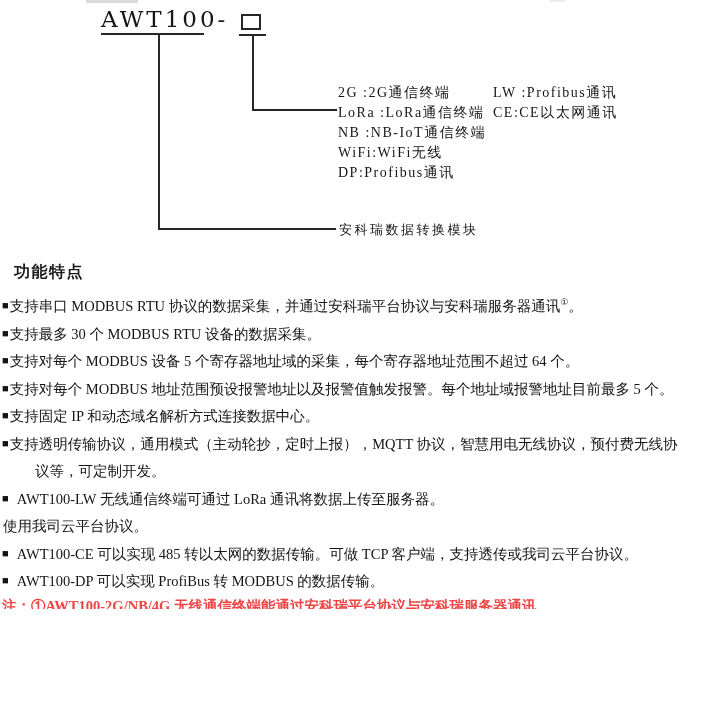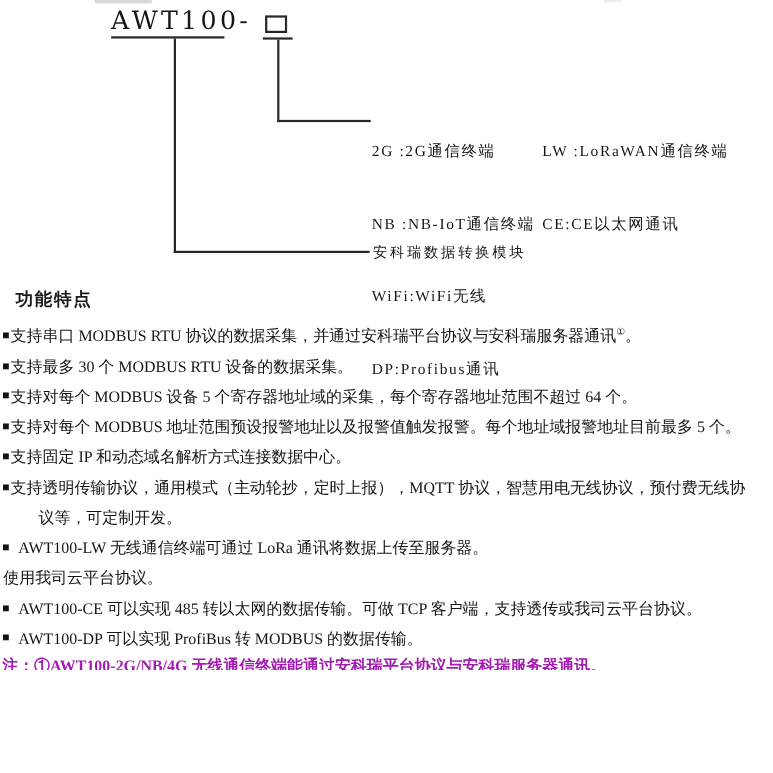--- a/index.html
+++ b/index.html
@@ -16,36 +16,36 @@
   .title-underline{position:absolute;left:101px;top:33px;width:103px;height:2px;background:#272727;}
   .suffix-box{position:absolute;left:241px;top:14px;width:16px;height:12px;border:2px solid #272727;background:#fff;}
   .box-underline{position:absolute;left:239px;top:34px;width:27px;height:2px;background:#272727;}
   .ln{position:absolute;background:#272727;}
   .v1{left:158px;top:35px;width:2px;height:195px;}
   .h1{left:158px;top:228px;width:178px;height:2px;}
   .v2{left:252px;top:36px;width:2px;height:75px;}
   .h2{left:252px;top:109px;width:85px;height:2px;}
   .module-label{position:absolute;left:339px;top:221px;font-size:13px;letter-spacing:2.5px;white-space:nowrap;}
   .opt-col{position:absolute;top:83px;font-size:14px;letter-spacing:1.5px;}
-  .opt-col .opt{height:20px;line-height:20px;white-space:nowrap;margin-top:46px;}
+  .opt-col .opt{height:20px;line-height:20px;white-space:nowrap;}
   .opt-left{left:338px;}
   .opt-right{left:493px;}
 
   
   .features-heading{position:absolute;left:14px;top:262px;font-size:16px;font-weight:bold;
                     letter-spacing:1.5px;color:#1b1b1b;}
   .features-lines{position:absolute;left:2px;top:293px;width:700px;}
   .fl{height:27.5px;line-height:27.5px;font-size:14.5px;white-space:nowrap;color:#141414;}
   .blt{font-size:11px;position:relative;top:-2px;margin-right:1px;}
   .sp{margin-right:8px;}
   .cont-a{padding-left:33px;}
   .cont-b{padding-left:1px;}
   sup{font-size:9px;line-height:0;}
   .note-line{height:20px;line-height:20px;font-size:14.5px;font-weight:bold;white-space:nowrap;
-             margin-top:0;color:#a21caf;}
+             margin-top:0;color:#ef4444;}
 </style>
 </head>
 <body>
 
 <div class="page">
 
   <div class="artifact-a"></div>
   <div class="artifact-b"></div>
 
   <div>
@@ -54,26 +54,27 @@
     <div class="title-underline"></div>
     <div class="box-underline"></div>
     <div class="ln v1"></div>
     <div class="ln h1"></div>
     <div class="ln v2"></div>
     <div class="ln h2"></div>
     <div class="module-label">安科瑞数据转换模块</div>
 
     <div class="opt-col opt-left">
       <div class="opt">2G :2G通信终端</div>
+      <div class="opt">LoRa :LoRa通信终端</div>
       <div class="opt">NB :NB-IoT通信终端</div>
       <div class="opt">WiFi:WiFi无线</div>
       <div class="opt">DP:Profibus通讯</div>
     </div>
     <div class="opt-col opt-right">
-      <div class="opt">LW :LoRaWAN通信终端</div>
+      <div class="opt">LW :Profibus通讯</div>
       <div class="opt">CE:CE以太网通讯</div>
     </div>
   </div>
 
   <div class="features-heading">功能特点</div>
 
   <div class="features-lines">
     <div class="fl">
       <span class="blt">■</span><span>支持串口 MODBUS RTU 协议的数据采集，并通过安科瑞平台协议与安科瑞服务器通讯</span><sup>①</sup><span>。</span>
     </div>

